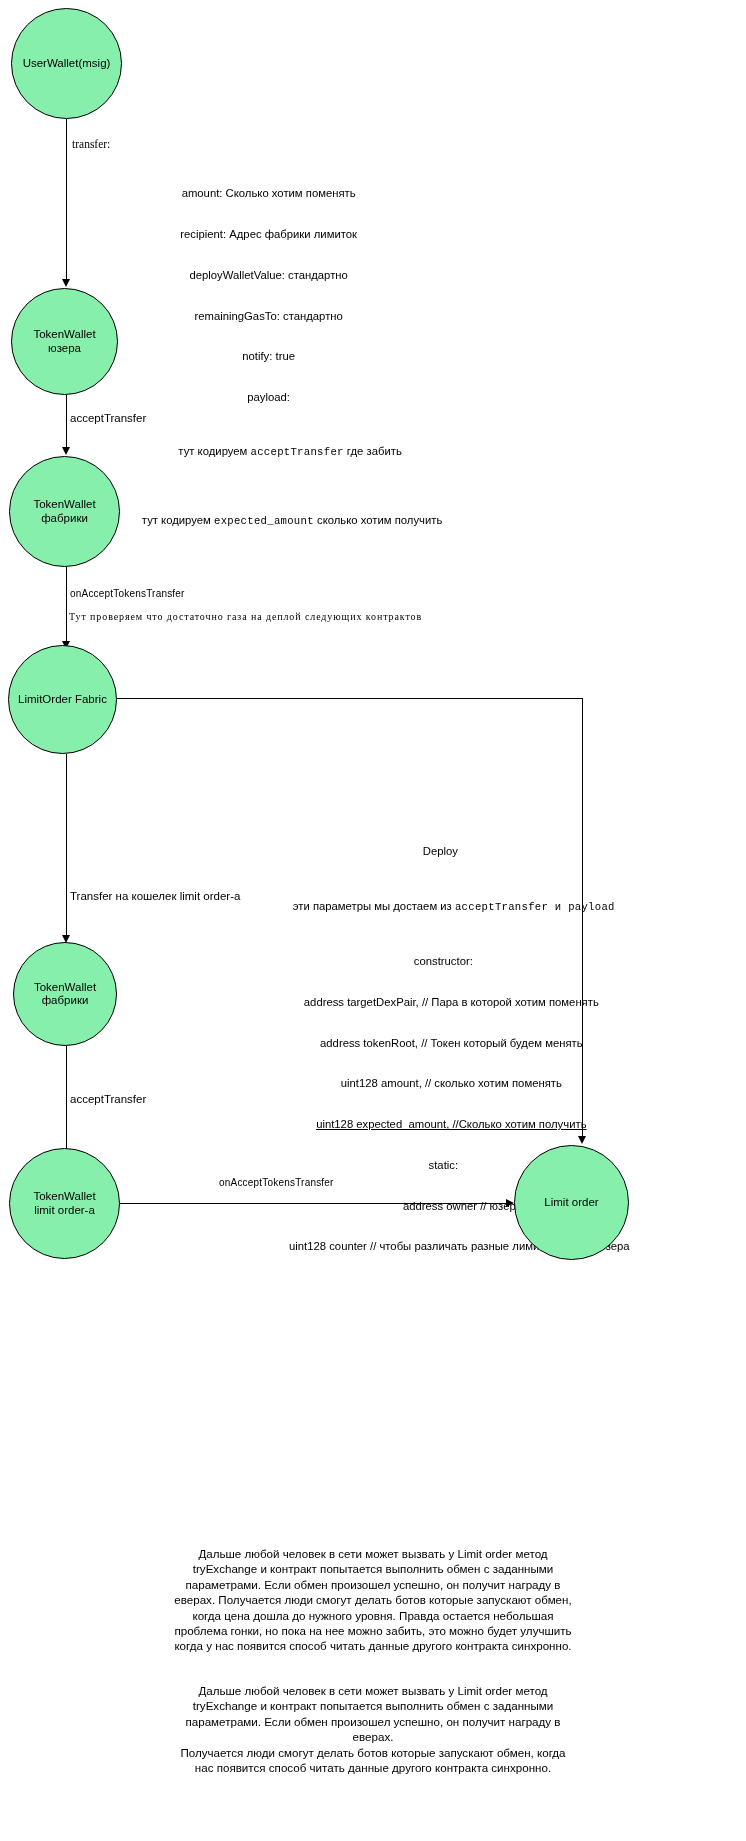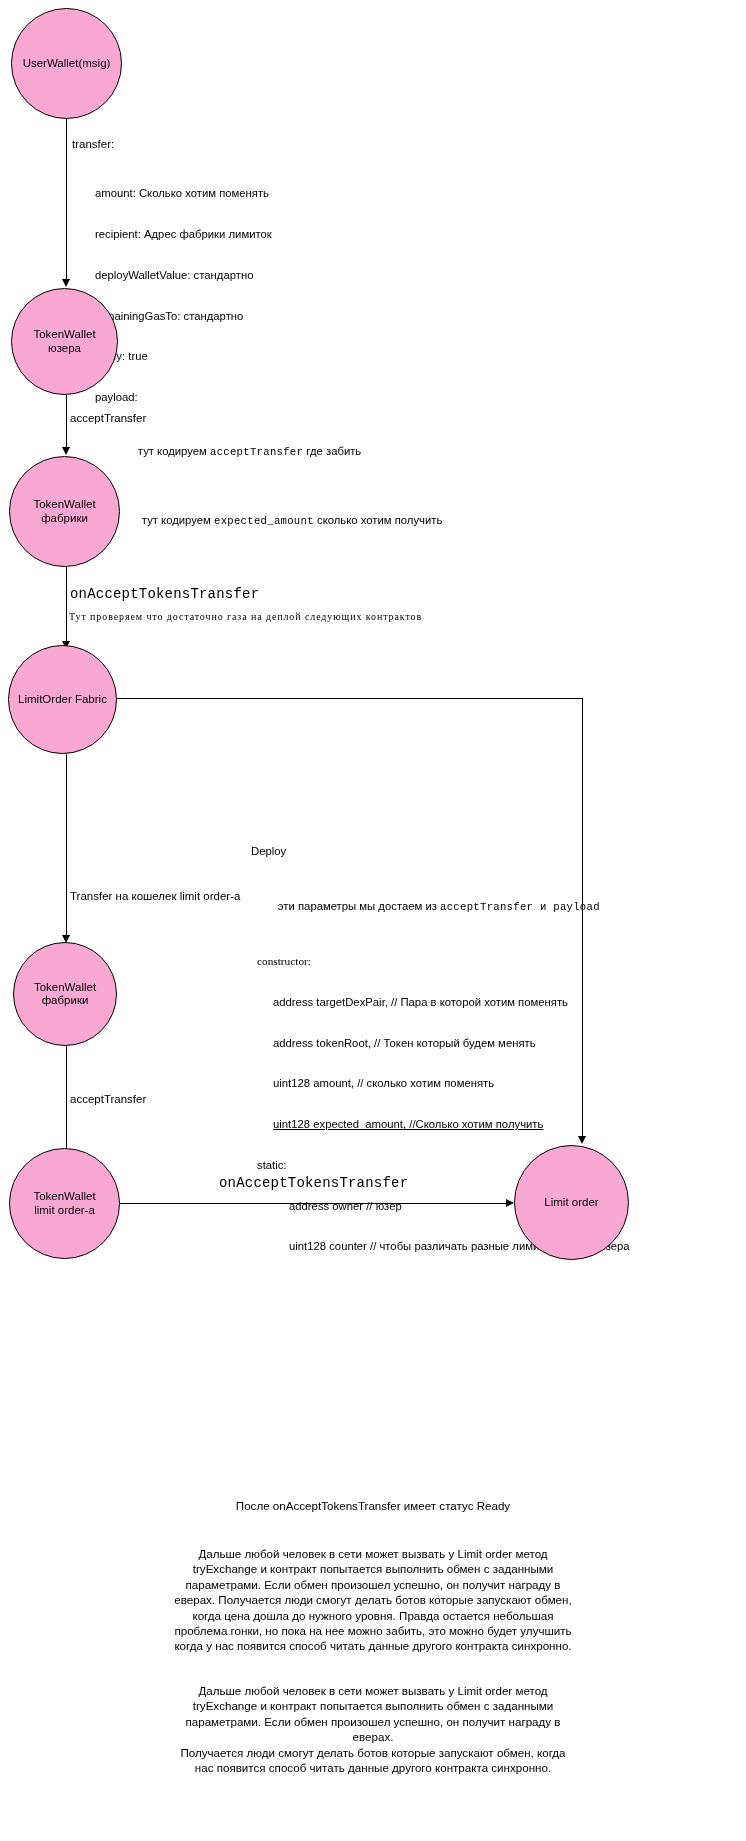--- a/index.html
+++ b/index.html
@@ -15,21 +15,21 @@
     position: relative;
     width: 746px;
     height: 1841px;
     background: #ffffff;
     overflow: hidden;
   }
   .node {
     position: absolute;
     border: 1.4px solid #000000;
     border-radius: 50%;
-    background: #f9a8d4;
+    background: #86efac;
     box-sizing: border-box;
     display: flex;
     align-items: center;
     justify-content: center;
     text-align: center;
     font-size: 11.5px;
     line-height: 13.5px;
     color: #000000;
   }
   .node .node-label {
@@ -64,42 +64,43 @@
     border-left: 8px solid #000000;
   }
   .edge-label {
     position: absolute;
     font-size: 11.5px;
     line-height: 14px;
     color: #000000;
     white-space: nowrap;
   }
   .edge-label.mono {
-    font-family: Liberation Mono, monospace;
-    font-size: 14px;
+    font-family: Liberation Sans, sans-serif;
+    font-size: 10px;
     letter-spacing: 0.2px;
   }
   .serif-note {
     position: absolute;
     font-family: "Liberation Serif", serif;
     font-size: 10px;
     color: #000000;
     white-space: nowrap;
     letter-spacing: 0.9px;
   }
   .block {
     position: absolute;
     font-size: 11.3px;
     line-height: 13.6px;
     color: #000000;
     white-space: pre;
   }
   .block .ln {
     display: block;
     white-space: pre;
+    text-align: center;
   }
   .block .ln.mixed > .m {
     font-family: "Liberation Mono", monospace;
     font-size: 10.6px;
     letter-spacing: 0.3px;
   }
   .para {
     position: absolute;
     font-size: 11.6px;
     line-height: 15.4px;
@@ -115,21 +116,21 @@
 
 <div id="canvas">
 
   <div class="node" style="left:11px; top:8px; width:111px; height:111px;">
     <span class="node-label">UserWallet(msig)</span>
   </div>
 
   <div class="vline" style="left:66px; top:119px; height:162px;"></div>
   <div class="arrowhead-down" style="left:61.5px; top:279px;"></div>
 
-  <div class="edge-label" style="left:72px; top:137px;">
+  <div class="edge-label" style="left:72px; top:137px;font-family:Liberation Serif, serif;">
     <span>transfer:</span>
   </div>
 
   <div class="block" style="left:95px; top:160px;">
     <span class="ln">amount: Сколько хотим поменять</span>
     <span class="ln">recipient: Адрес фабрики лимиток</span>
     <span class="ln">deployWalletValue: стандартно</span>
     <span class="ln">remainingGasTo: стандартно</span>
     <span class="ln">notify: true</span>
     <span class="ln">payload:</span>
@@ -170,21 +171,21 @@
 
   <div class="hline" style="left:117px; top:698px; width:466px;"></div>
   <div class="vline" style="left:582px; top:698px; height:440px;"></div>
   <div class="arrowhead-down" style="left:577.5px; top:1136px;"></div>
 
   <div class="block" style="left:251px; top:818px;">
     <span class="ln">Deploy</span>
     <span class="ln mixed" style="padding-left:8px;">
       <span>эти параметры мы достаем из </span><span class="m">acceptTransfer и payload</span>
     </span>
-    <span class="ln" style="padding-left:6px;font-family:Liberation Serif, serif;">constructor:</span>
+    <span class="ln" style="padding-left:6px;">constructor:</span>
     <span class="ln" style="padding-left:22px;">address targetDexPair, // Пара в которой хотим поменять</span>
     <span class="ln" style="padding-left:22px;">address tokenRoot, // Токен который будем менять</span>
     <span class="ln" style="padding-left:22px;">uint128 amount, // сколько хотим поменять</span>
     <span class="ln" style="padding-left:22px;text-decoration:underline;">uint128 expected_amount, //Сколько хотим получить</span>
     <span class="ln" style="padding-left:6px;">static:</span>
     <span class="ln" style="padding-left:38px;">address owner // юзер</span>
     <span class="ln" style="padding-left:38px;">uint128 counter // чтобы различать разные лимитки одного юзера</span>
   </div>
 
   <div class="vline" style="left:66px; top:754px; height:183px;"></div>
@@ -213,21 +214,20 @@
   <div class="arrowhead-right" style="left:506px; top:1198.5px;"></div>
   <div class="edge-label mono" style="left:219px; top:1176px;">
     <span>onAcceptTokensTransfer</span>
   </div>
 
   <div class="node" style="left:514px; top:1145px; width:115px; height:115px;">
     <span class="node-label">Limit order</span>
   </div>
 
   <div class="para para-center-lines" style="left:123px; top:1498px; width:500px;">
-    <span>После onAcceptTokensTransfer имеет статус Ready</span>
   </div>
 
   <div class="para para-center-lines" style="left:123px; top:1546px; width:500px;">
     <span>Дальше любой человек в сети может вызвать у Limit order метод</span>
     <span>tryExchange и контракт попытается выполнить обмен с заданными</span>
     <span>параметрами. Если обмен произошел успешно, он получит награду в</span>
     <span>еверах. Получается люди смогут делать ботов которые запускают обмен,</span>
     <span>когда цена дошла до нужного уровня. Правда остается небольшая</span>
     <span>проблема гонки, но пока на нее можно забить, это можно будет улучшить</span>
     <span>когда у нас появится способ читать данные другого контракта синхронно.</span>

